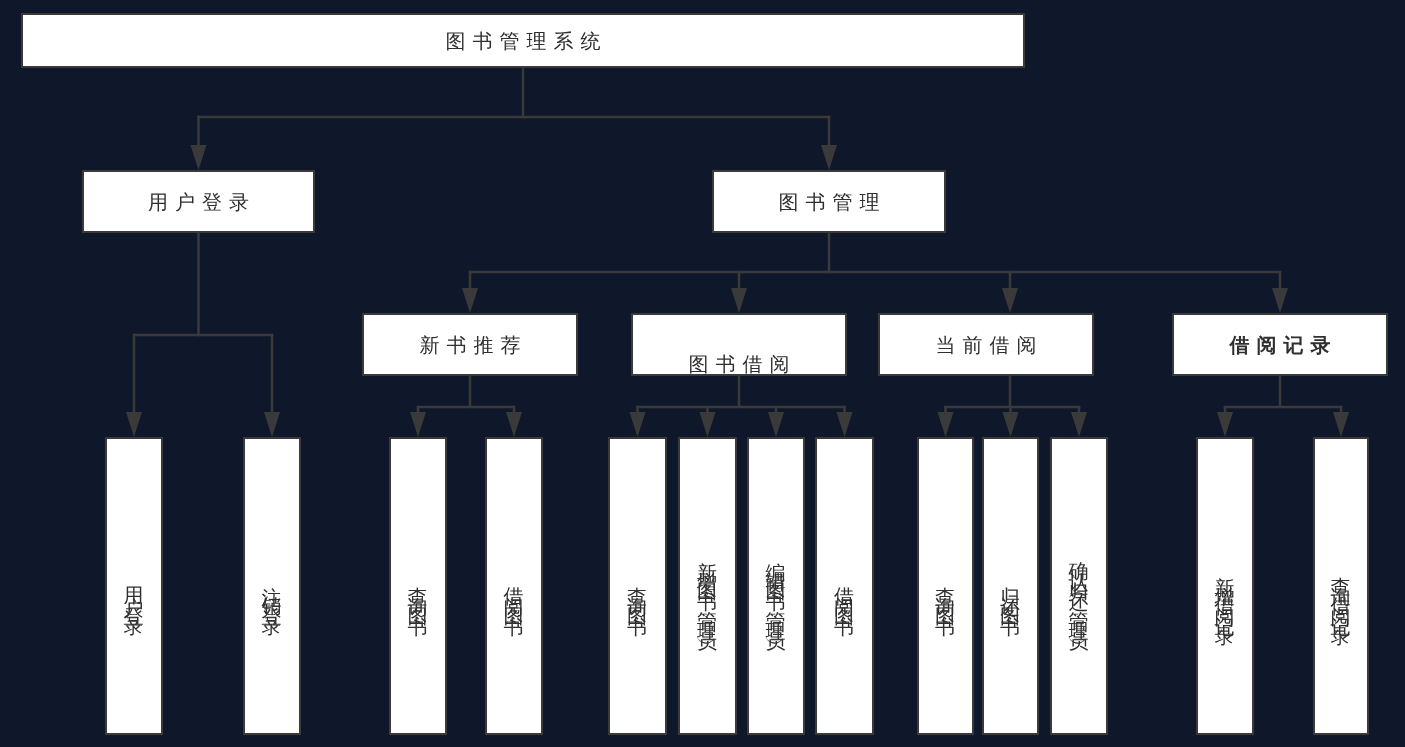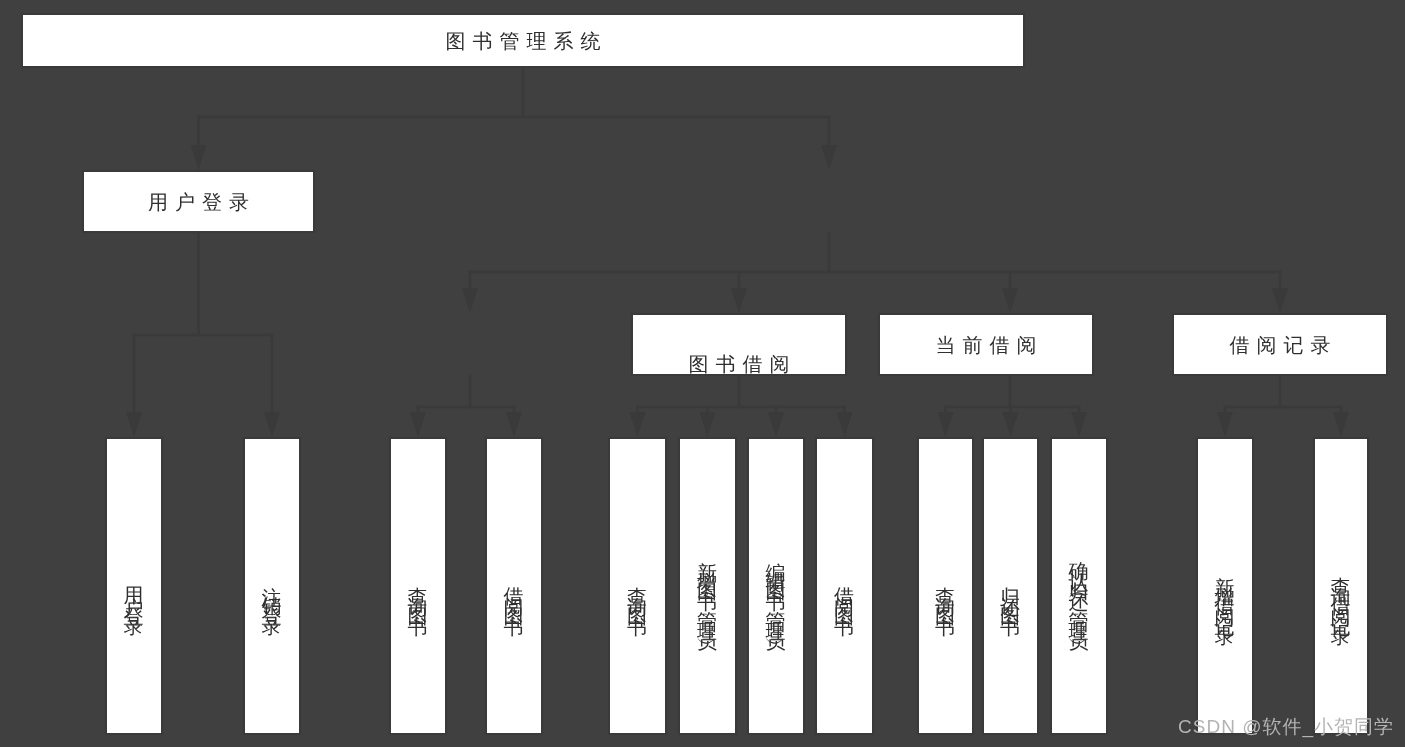--- a/index.html
+++ b/index.html
@@ -5,21 +5,21 @@
   html, body {
     margin: 0;
     padding: 0;
     background: #ffffff;
     font-family: "Liberation Sans", "DejaVu Sans", sans-serif;
   }
   #canvas {
     position: relative;
     width: 1405px;
     height: 747px;
-    background: #404040;
+    background: #0f172a;
     overflow: hidden;
   }
   #connectors {
     position: absolute;
     left: 0;
     top: 0;
     width: 1405px;
     height: 747px;
   }
   .node {
@@ -117,27 +117,33 @@
       <polygon points="1217,412 1233,412 1225,437" fill="#3a3a3a"></polygon>
       <line x1="1341" y1="407" x2="1341" y2="418" stroke="#3a3a3a" stroke-width="2.5" stroke-linecap="square"></line>
       <polygon points="1333,412 1349,412 1341,437" fill="#3a3a3a"></polygon>
     </svg>
   <div class="node node-h" style="left: 21px; top: 13px; width: 1004px; height: 55px;">
       <span>图书管理系统</span>
     </div>
     <div class="node node-h" style="left: 82px; top: 170px; width: 233px; height: 63px;">
       <span>用户登录</span>
     </div>
+    <div class="node node-h" style="left: 712px; top: 170px; width: 234px; height: 63px;">
+      <span>图书管理</span>
+    </div>
+    <div class="node node-h" style="left: 362px; top: 313px; width: 216px; height: 63px;">
+      <span>新书推荐</span>
+    </div>
     <div class="node node-h" style="left: 631px; top: 313px; width: 216px; height: 63px; align-items: flex-end;">
       <span>图书借阅</span>
     </div>
     <div class="node node-h" style="left: 878px; top: 313px; width: 216px; height: 63px;">
       <span>当前借阅</span>
     </div>
-    <div class="node node-h" style="left: 1172px; top: 313px; width: 216px; height: 63px;">
+    <div class="node node-h" style="left: 1172px; top: 313px; width: 216px; height: 63px; font-weight: bold;">
       <span>借阅记录</span>
     </div>
     <div class="node node-v" style="left: 105px; top: 437px; width: 58px; height: 298px;">
       <span>用户登录</span>
     </div>
     <div class="node node-v" style="left: 243px; top: 437px; width: 58px; height: 298px;">
       <span>注销登录</span>
     </div>
     <div class="node node-v" style="left: 389px; top: 437px; width: 58px; height: 298px;">
       <span>查询图书</span>
@@ -165,14 +171,13 @@
     </div>
     <div class="node node-v" style="left: 1050px; top: 437px; width: 58px; height: 298px;">
       <span>确认归还（管理员）</span>
     </div>
     <div class="node node-v" style="left: 1196px; top: 437px; width: 58px; height: 298px;">
       <span>新增借阅记录</span>
     </div>
     <div class="node node-v" style="left: 1313px; top: 437px; width: 56px; height: 298px;">
       <span>查询借阅记录</span>
     </div>
-    <div id="watermark">CSDN @软件_小贺同学</div>
 </div>
 
 </body></html>

